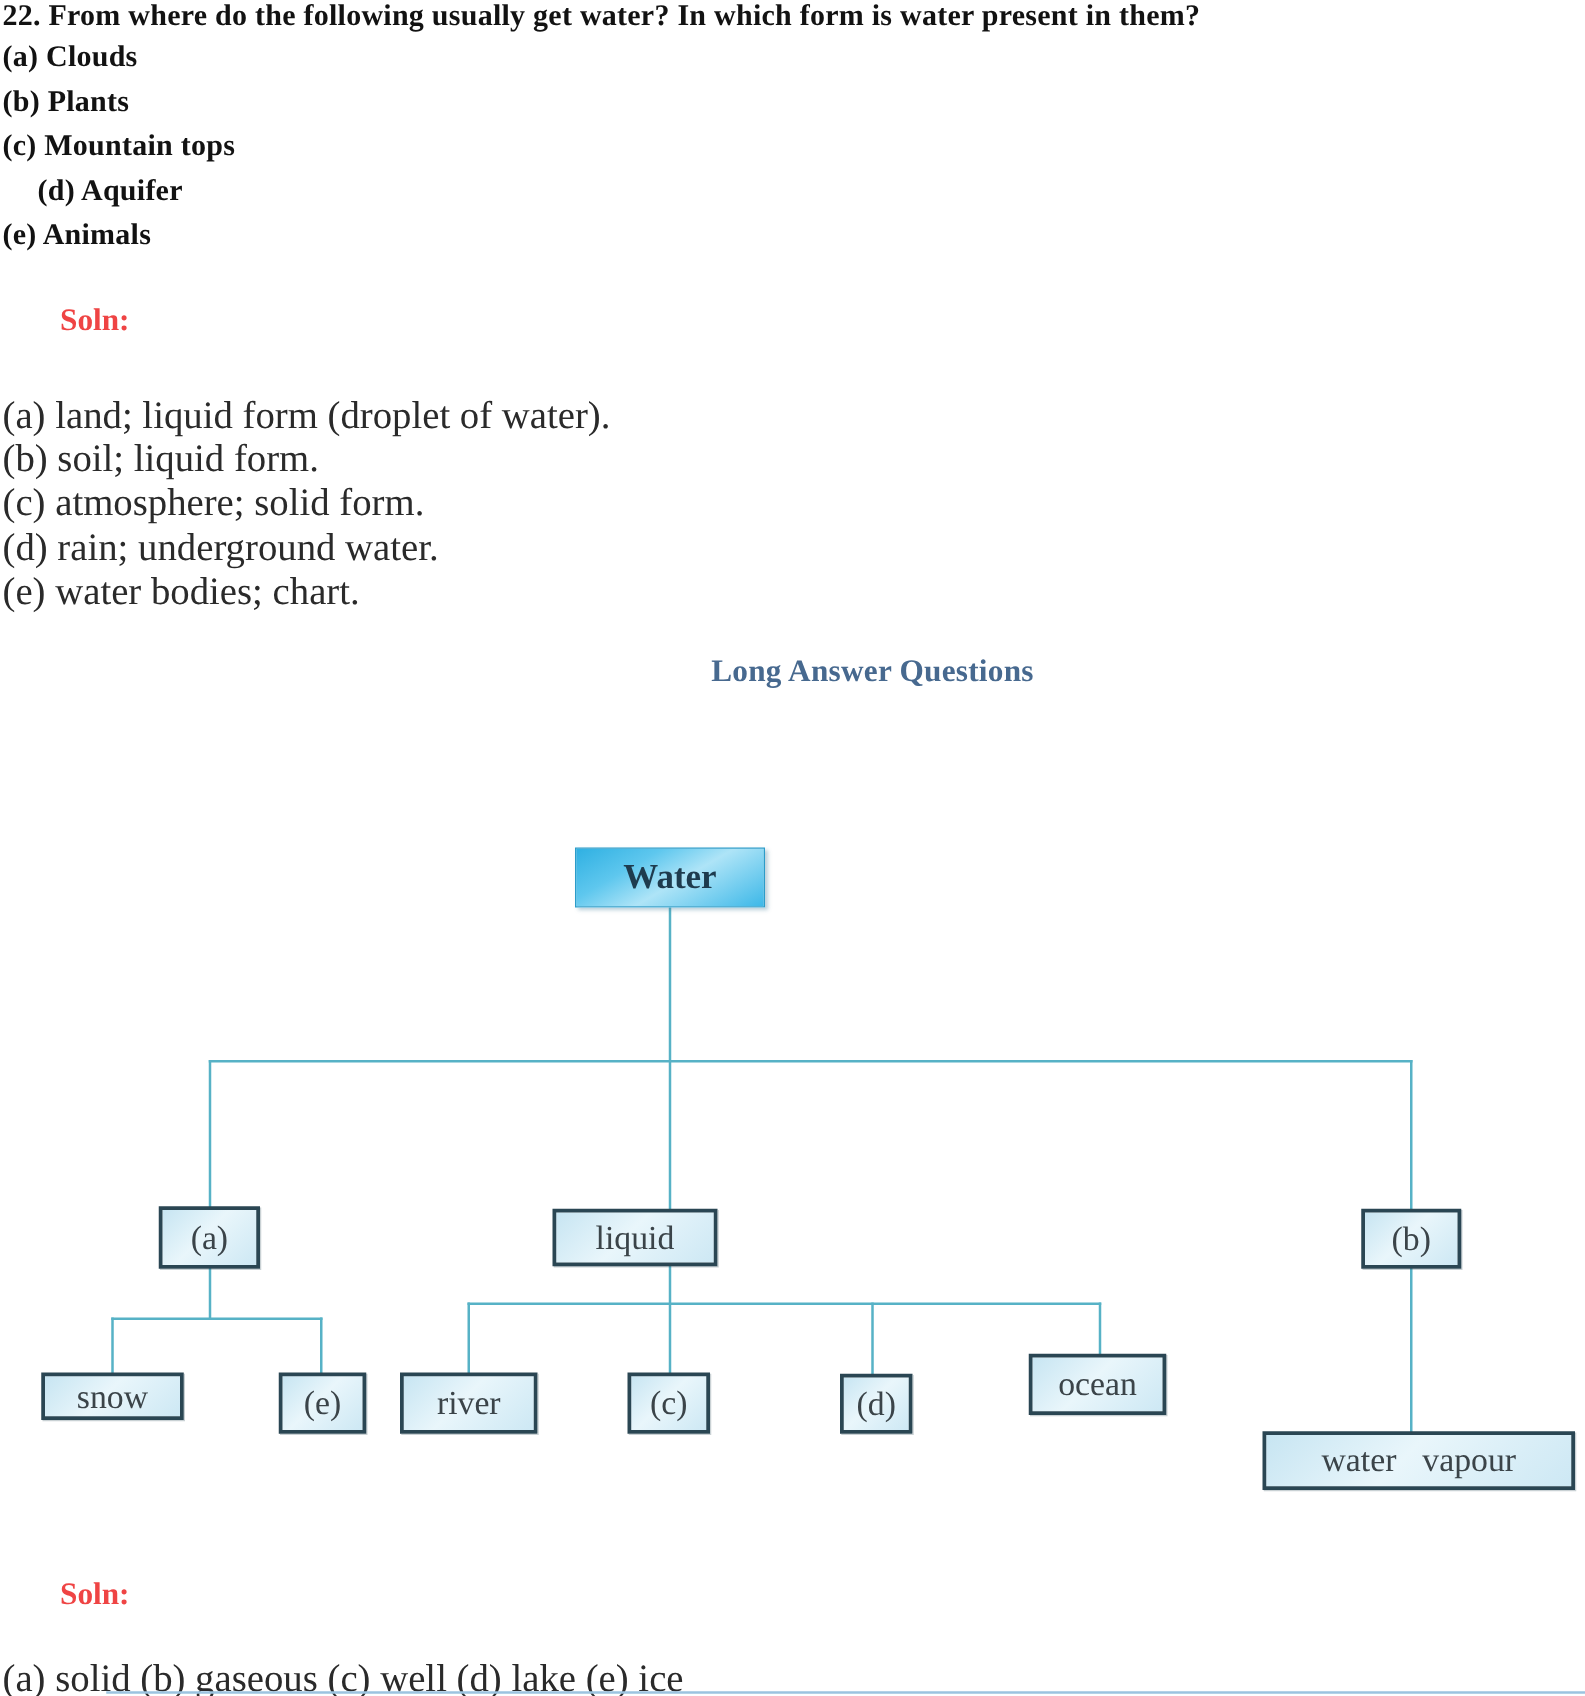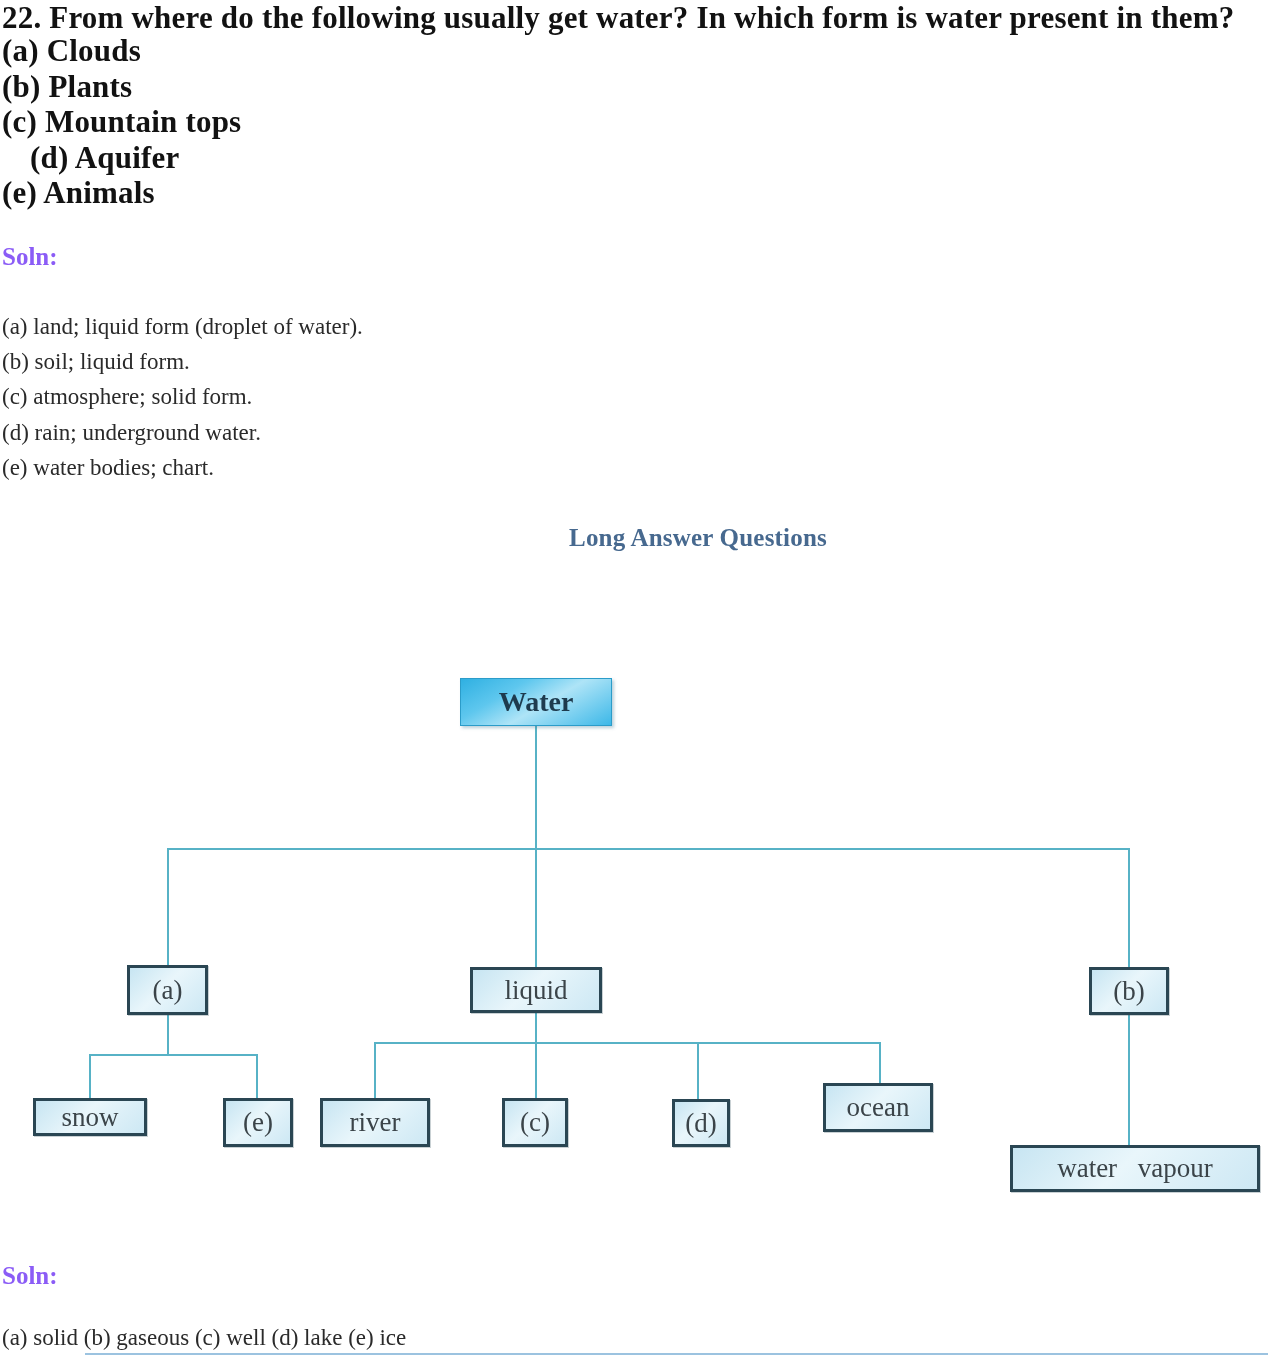--- a/index.html
+++ b/index.html
@@ -1,23 +1,23 @@
 <!DOCTYPE html>
 <html><head>
 <meta charset="utf-8">
 <style>
   html,body{margin:0;padding:0;background:#ffffff;}
   .page{
     position:relative;width:1268px;height:1357px;background:#ffffff;
     overflow:hidden;font-family:"Liberation Serif",serif;color:#1c1c1c;
   }
   .abs{position:absolute;white-space:nowrap;}
-  .h-bold{font-weight:bold;font-size:31px;color:#121212;letter-spacing:.2px;}
-  .body-text{font-size:23px;color:#2a2a2a;}
-  .soln{font-weight:bold;font-size:25px;color:#8b5cf6;}
+  .h-bold{font-weight:bold;font-size:24px;color:#121212;letter-spacing:.2px;}
+  .body-text{font-size:31px;color:#2a2a2a;}
+  .soln{font-weight:bold;font-size:25px;color:#ef4444;margin-left:46px;}
   .section-heading{
     left:0;top:524;width:100%;text-align:center;text-indent:128px;
     font-family:Liberation Serif, serif;font-weight:bold;font-size:25px;
     color:#47698f;letter-spacing:.2px;
   }
   
   .line{position:absolute;background:#57b2c6;}
   .node{
     position:absolute;display:flex;align-items:center;justify-content:center;
     background:linear-gradient(135deg,#c7e5f2 0%,#e9f6fb 45%,#cde8f4 100%);
@@ -72,21 +72,21 @@
     <div class="line" style="left:374px;top:1042px;width:507px;height:2px;"></div>
     <div class="line" style="left:374px;top:1042px;width:2px;height:57px;"></div>
     <div class="line" style="left:697px;top:1042px;width:2px;height:58px;"></div>
     <div class="line" style="left:879px;top:1042px;width:2px;height:42px;"></div>
 
     <div class="line" style="left:1128px;top:1014px;width:2px;height:132px;"></div>
 
     <div class="node node-root" style="left:460px;top:678px;width:152px;height:48px;">Water</div>
 
     <div class="node" style="left:127px;top:965px;width:81px;height:50px;">(a)</div>
-    <div class="node" style="left:470px;top:967px;width:132px;height:46px;">liquid</div>
+    <div class="node" style="left:442px;top:967px;width:132px;height:46px;">liquid</div>
     <div class="node" style="left:1089px;top:967px;width:80px;height:48px;">(b)</div>
 
     <div class="node" style="left:33px;top:1098px;width:114px;height:38px;">snow</div>
     <div class="node" style="left:223px;top:1098px;width:70px;height:49px;">(e)</div>
     <div class="node" style="left:320px;top:1098px;width:110px;height:49px;">river</div>
     <div class="node" style="left:502px;top:1098px;width:66px;height:49px;">(c)</div>
     <div class="node" style="left:672px;top:1099px;width:58px;height:48px;">(d)</div>
     <div class="node" style="left:823px;top:1083px;width:110px;height:49px;">ocean</div>
     <div class="node wide-words" style="left:1010px;top:1145px;width:250px;height:47px;">water  vapour</div>
   </div>

